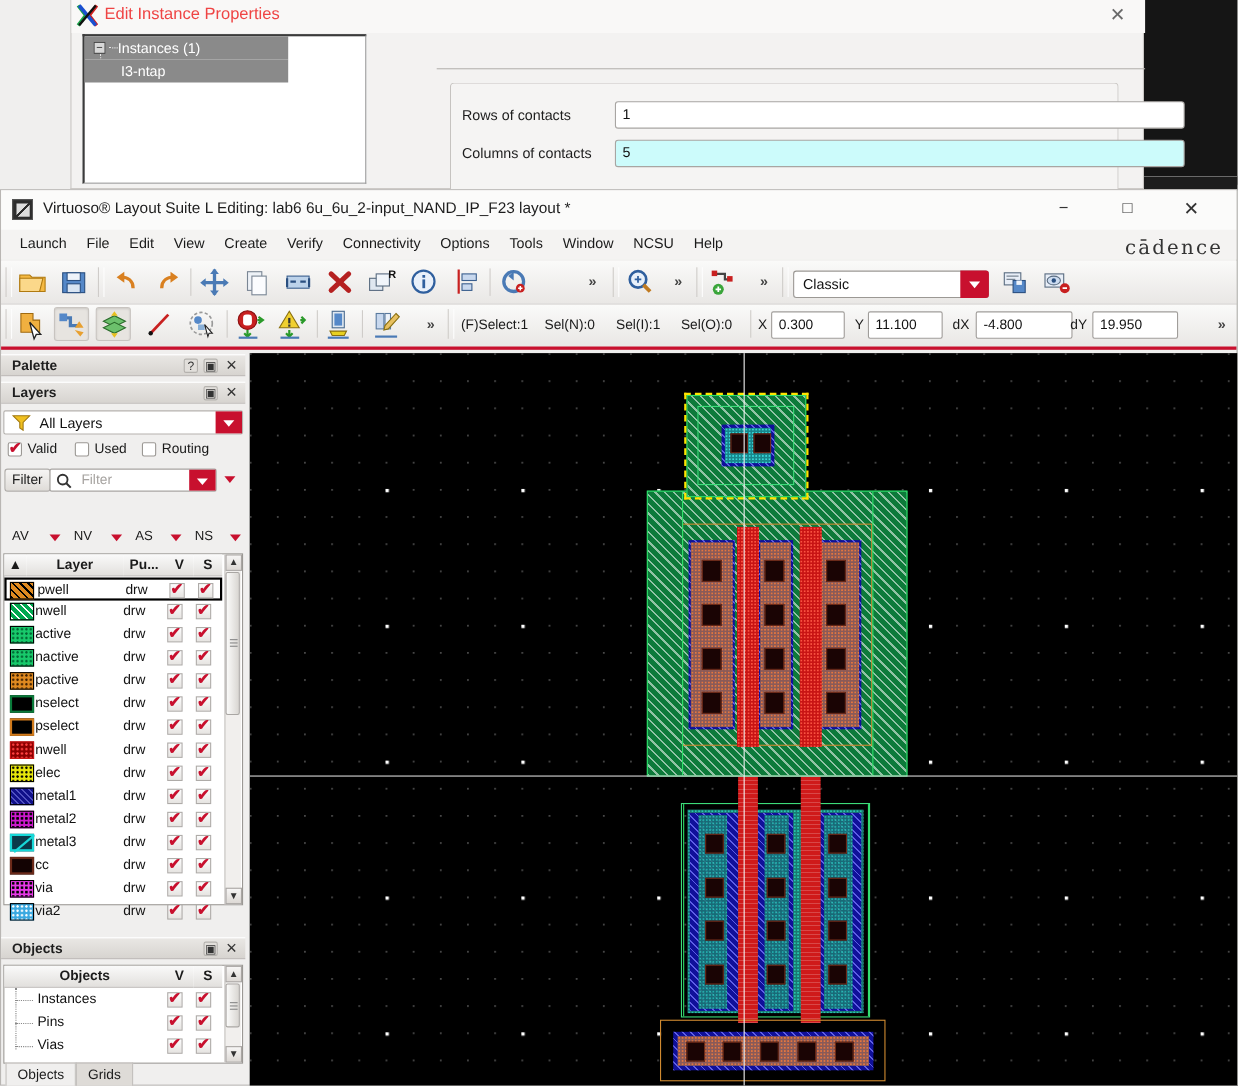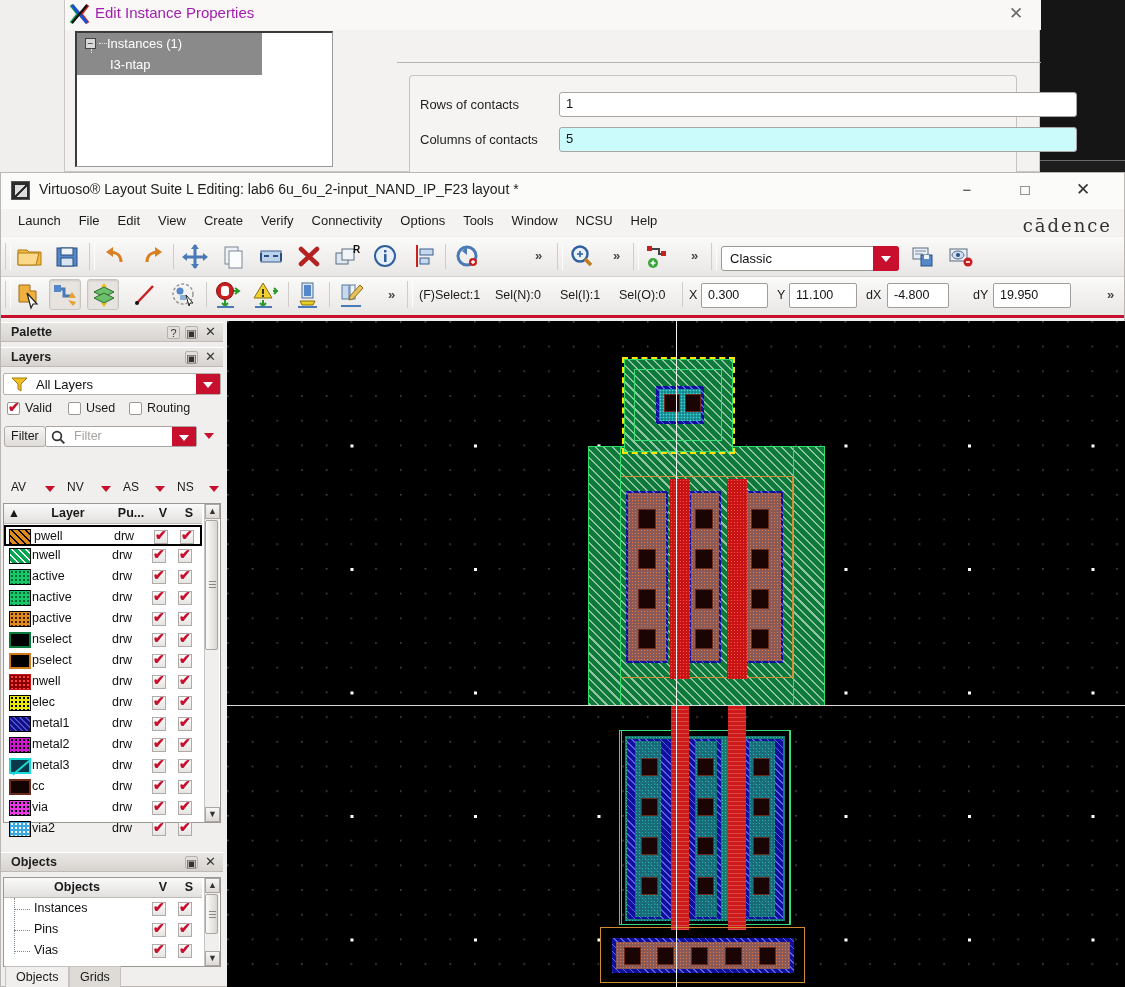--- a/index.html
+++ b/index.html
@@ -68,21 +68,21 @@
     background: #f3f2f1; border: 1px solid #c9c6c3; border-top: none;
   }
   .dlg-title {
     position: absolute; left: 0; top: 0; width: 976px; height: 30px;
     background: #f9f8f7;
   }
   .dlg-logo {
     position: absolute; left: 4px; top: 2px; width: 22px; height: 24px;
   }
   .dlg-title-text {
-    position: absolute; left: 30px; top: 4px; font-size: 15px; color: #a21caf;
+    position: absolute; left: 30px; top: 4px; font-size: 15px; color: #ef4444;
   }
   .dlg-close {
     position: absolute; right: 8px; top: 2px; width: 34px; height: 24px;
     text-align: center; line-height: 24px; font-size: 17px; color: #6a6a6a; cursor: pointer;
   }
   .dlg-tree {
     position: absolute; left: 10px; top: 31px; width: 258px; height: 136px;
     background: #ffffff; border: 2px solid #3b3b3b; border-right: 1px solid #9b9b9b;
     border-bottom: 1px solid #9b9b9b;
   }
@@ -655,21 +655,21 @@
       <div class="stat" style="left:494px">Sel(N):0</div>
       <div class="stat" style="left:559px">Sel(I):1</div>
       <div class="stat" style="left:618px">Sel(O):0</div>
       <div class="tb-sep" style="left:681px; top:5px"></div>
 
       <div class="coord-label" style="left:688px">X</div>
       <div class="coord-input" style="left:700px; width:67px">0.300</div>
       <div class="coord-label" style="left:776px">Y</div>
       <div class="coord-input" style="left:788px; width:68px">11.100</div>
       <div class="coord-label" style="left:865px">dX</div>
-      <div class="coord-input" style="left:886px; width:62px">-4.800</div>
+      <div class="coord-input" style="left:886px; width:88px">-4.800</div>
       <div class="coord-label" style="left:972px">dY</div>
       <div class="coord-input" style="left:992px; width:78px">19.950</div>
       <div class="tb-chev" style="left:1106px; top:10px">»</div>
     </div>
 
     <div class="redline" style="top:142px"></div>
 
     <div class="panel-hdr" style="left:0; top:149px">
       <div class="t">Palette</div>
       <div class="panel-btn" style="left:166px">?</div>

